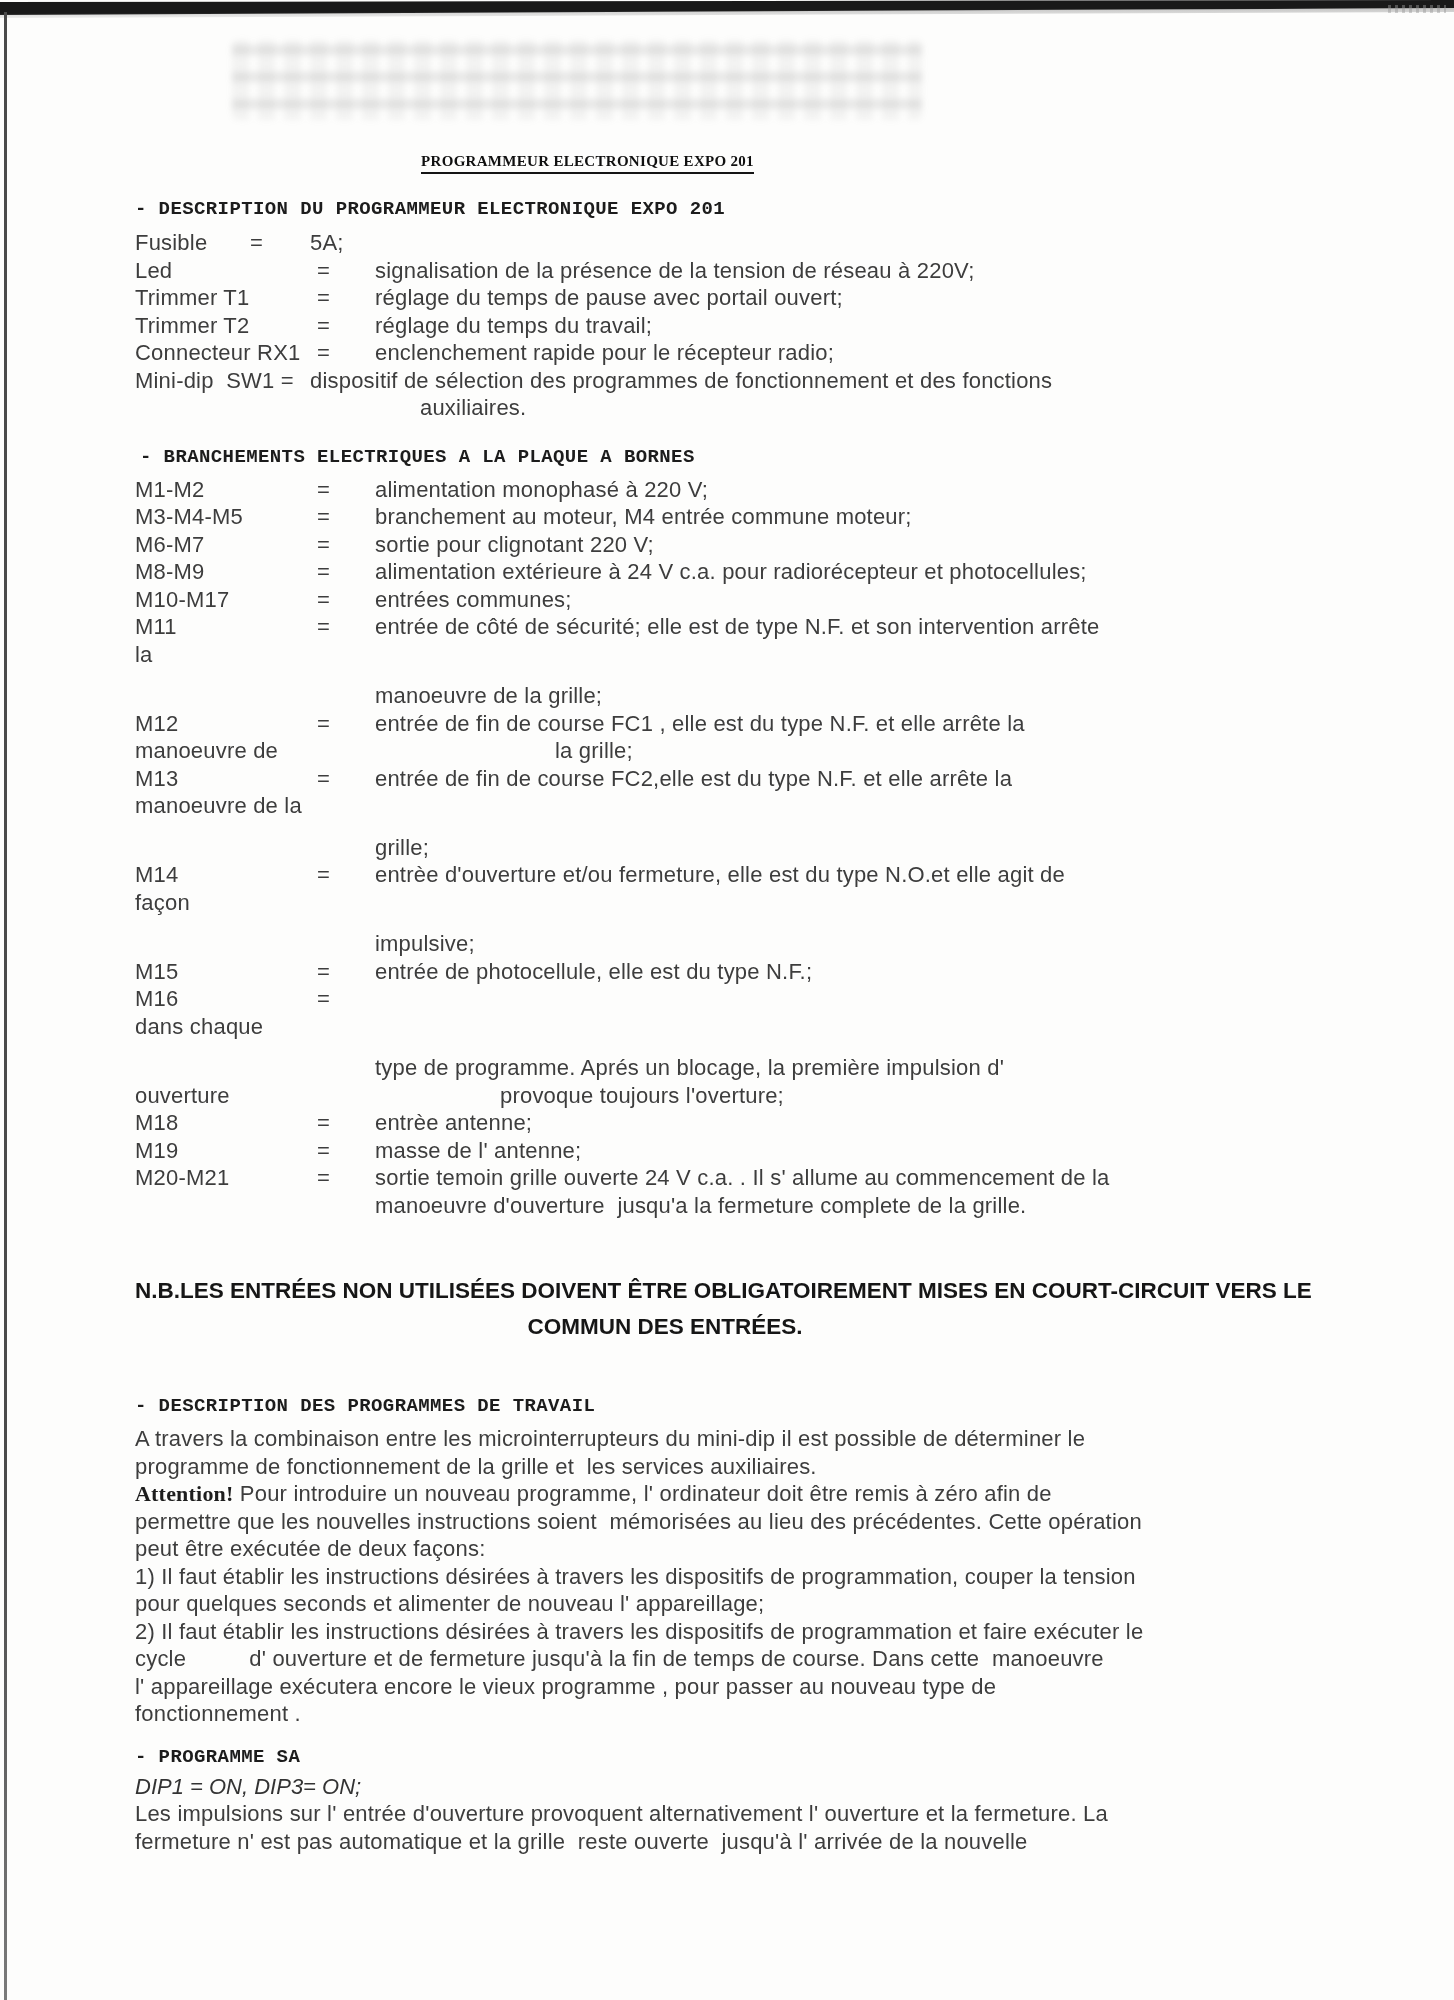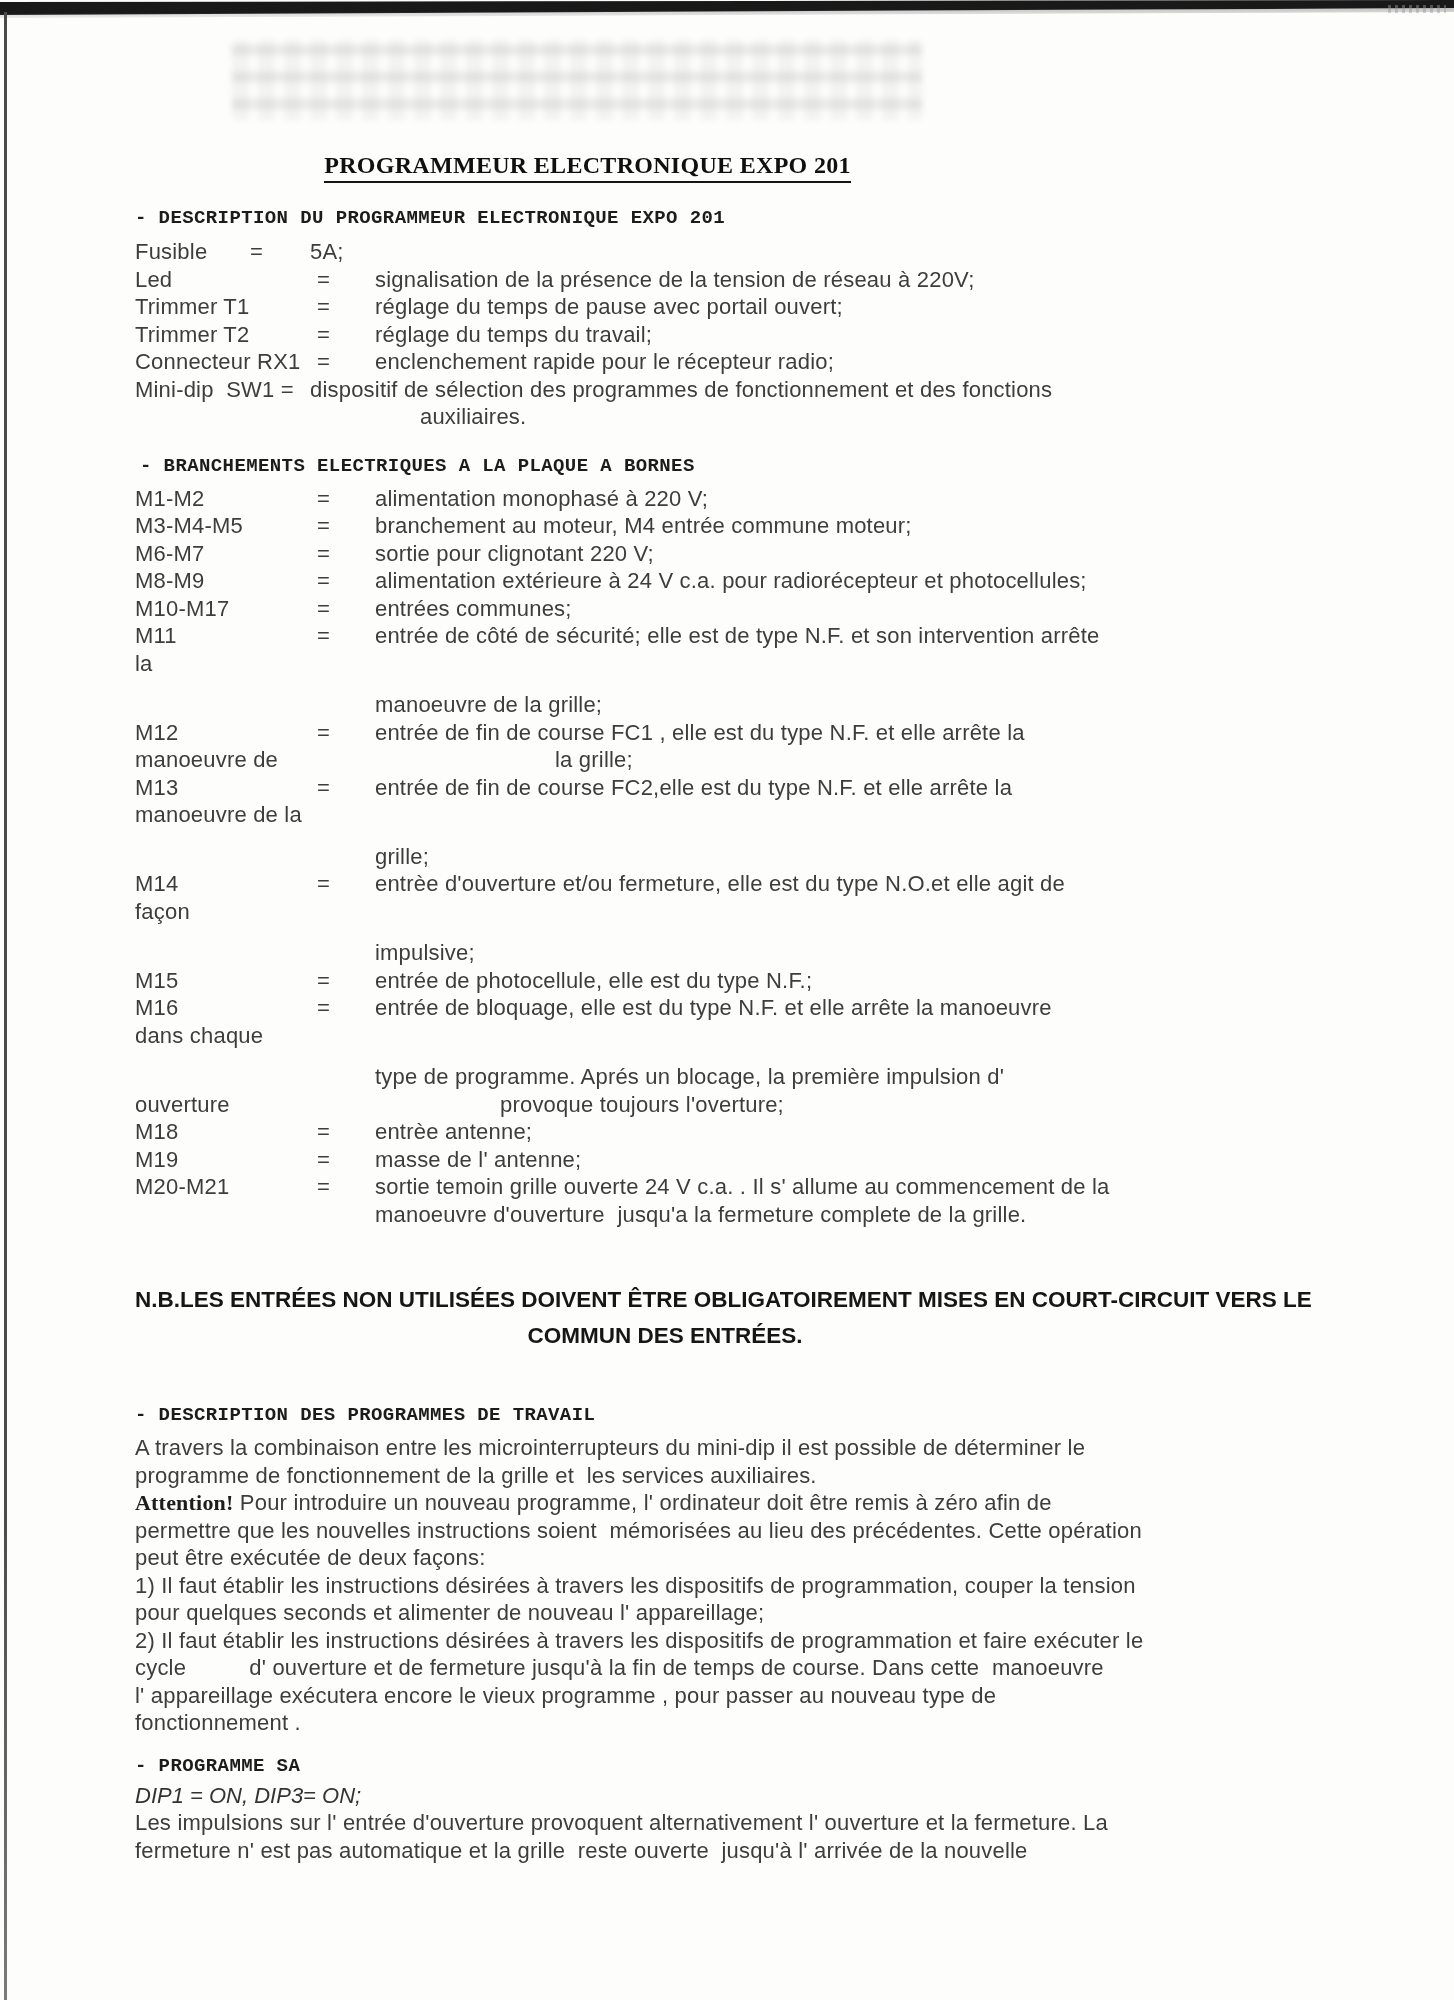--- a/index.html
+++ b/index.html
@@ -37,21 +37,21 @@
     position:absolute;right:8px;top:5px;width:58px;height:8px;opacity:.45;
     background:repeating-linear-gradient(to right,#999 0 3px,transparent 3px 7px);
     filter:blur(.5px);
   }
   
   .content{position:relative;padding:152px 0 0 135px;width:1060px;}
   .title-wrap{width:905px;text-align:center;margin-bottom:22px;}
   .doc-title{
     display:inline-block;
     font-family:"Liberation Serif","DejaVu Serif",serif;
-    font-weight:700;font-size:24px;color:#101010;letter-spacing:.3px;
+    font-weight:700;font-size:15px;color:#101010;letter-spacing:.3px;
     border-bottom:2.5px solid #151515;padding-bottom:2px;white-space:pre;
   }
   .mono-heading{
     font-family:Liberation Mono, monospace;
     font-weight:700;font-size:19px;color:#1c1c1c;letter-spacing:.4px;
     white-space:pre;line-height:27px;
   }
   .h1{margin:0 0 6px 0;}
   .h2{margin:22px 0 5px 5px;}
   .h3{margin:48px 0 5px 0;}
@@ -211,21 +211,20 @@
           <span class="def-description">impulsive;</span>
         </div>
         <div class="defrow">
           <span class="def-term">M15</span>
           <span class="equals-sign">=</span>
           <span class="def-description">entrée de photocellule, elle est du type N.F.;</span>
         </div>
         <div class="defrow">
           <span class="def-term">M16</span>
           <span class="equals-sign">=</span>
-          <span class="def-description">entrée de bloquage, elle est du type N.F. et elle arrête la manoeuvre</span>
         </div>
         <div class="defrow">
           <span class="def-term">dans chaque</span>
           <span class="equals-sign"></span>
           <span class="def-description"></span>
         </div>
         <div class="spacer"></div>
         <div class="defrow">
           <span class="def-term"></span>
           <span class="equals-sign"></span>

